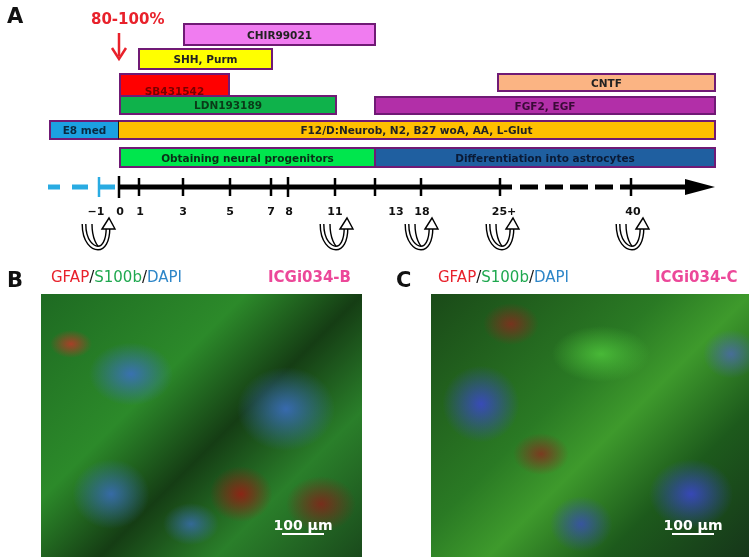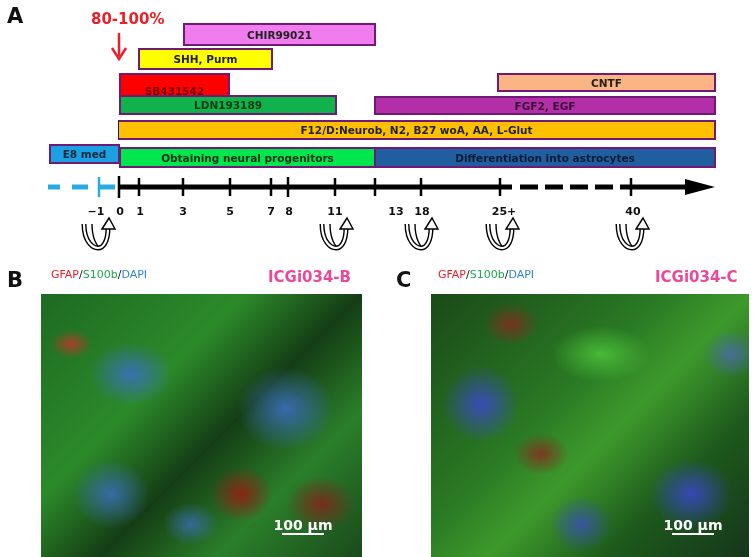--- a/index.html
+++ b/index.html
@@ -5,21 +5,21 @@
   html, body { margin:0; padding:0; background:#ffffff; }
   body { width:756px; height:557px; position:relative; overflow:hidden;
          font-family:"DejaVu Sans", "Liberation Sans", sans-serif; }
   .panel-letter { position:absolute; font-weight:bold; font-size:21px; color:#111; }
   .bar { position:absolute; box-sizing:border-box; border:2px solid #701a75;
          font-weight:bold; font-size:10.5px; color:#222; display:flex;
          align-items:center; justify-content:center; white-space:nowrap; overflow:hidden; }
   .conf { position:absolute; color:#e8212b; font-weight:bold; font-size:15px; }
   .tick-label { position:absolute; font-weight:bold; font-size:11px; color:#111;
                 transform:translateX(-50%); }
-  .legend { position:absolute; font-size:11px; }
+  .legend { position:absolute; font-size:15px; }
   .line-id { position:absolute; font-weight:bold; font-size:15px; color:#ec4899; }
   .micro { position:absolute; overflow:hidden; }
   .scalebar { position:absolute; color:#fff; font-weight:bold; font-size:14px; text-align:center; }
   .scalebar .line { height:2px; background:#fff; margin:0 auto; }
   svg { position:absolute; left:0; top:0; }
 </style>
 </head>
 <body>
 
 <div class="panel-letter" style="left:7px;top:4px;">A</div>
@@ -77,21 +77,21 @@
   <use href="#loop" x="502" y="232"></use>
   <use href="#loop" x="632" y="232"></use>
 </svg>
 
 <div class="bar" style="left:183px;top:23px;width:193px;height:23px;background:#f07cf0;">CHIR99021</div>
 <div class="bar" style="left:138px;top:48px;width:135px;height:22px;background:#ffff00;">SHH, Purm</div>
 <div class="bar" style="left:119px;top:73px;width:111px;height:36px;background:#ff0000;color:#7a0000;">SB431542</div>
 <div class="bar" style="left:119px;top:95px;width:218px;height:20px;background:#0fb24b;color:#0a3a18;">LDN193189</div>
 <div class="bar" style="left:497px;top:73px;width:219px;height:19px;background:#fbb483;">CNTF</div>
 <div class="bar" style="left:374px;top:96px;width:342px;height:19px;background:#b22fa8;color:#3a0a38;">FGF2, EGF</div>
-<div class="bar" style="left:49px;top:120px;width:71px;height:20px;background:#1ba1e2;color:#0a2a40;margin-top:24px;">E8 med</div>
+<div class="bar" style="left:49px;top:120px;width:71px;height:20px;background:#1ba1e2;color:#0a2a40;">E8 med</div>
 <div class="bar" style="left:118px;top:120px;width:598px;height:20px;background:#ffc000;border-left:1px solid #1a1a1a;">F12/D:Neurob, N2, B27 woA, AA, L-Glut</div>
 <div class="bar" style="left:119px;top:147px;width:257px;height:21px;background:#00e64d;color:#0a3018;">Obtaining neural progenitors</div>
 <div class="bar" style="left:374px;top:147px;width:342px;height:21px;background:#1f5fa0;color:#0a1a35;">Differentiation into astrocytes</div>
 
 <div class="tick-label" style="left:96px;top:205px;">−1</div>
 <div class="tick-label" style="left:120px;top:205px;">0</div>
 <div class="tick-label" style="left:140px;top:205px;">1</div>
 <div class="tick-label" style="left:183px;top:205px;">3</div>
 <div class="tick-label" style="left:230px;top:205px;">5</div>
 <div class="tick-label" style="left:271px;top:205px;">7</div>

